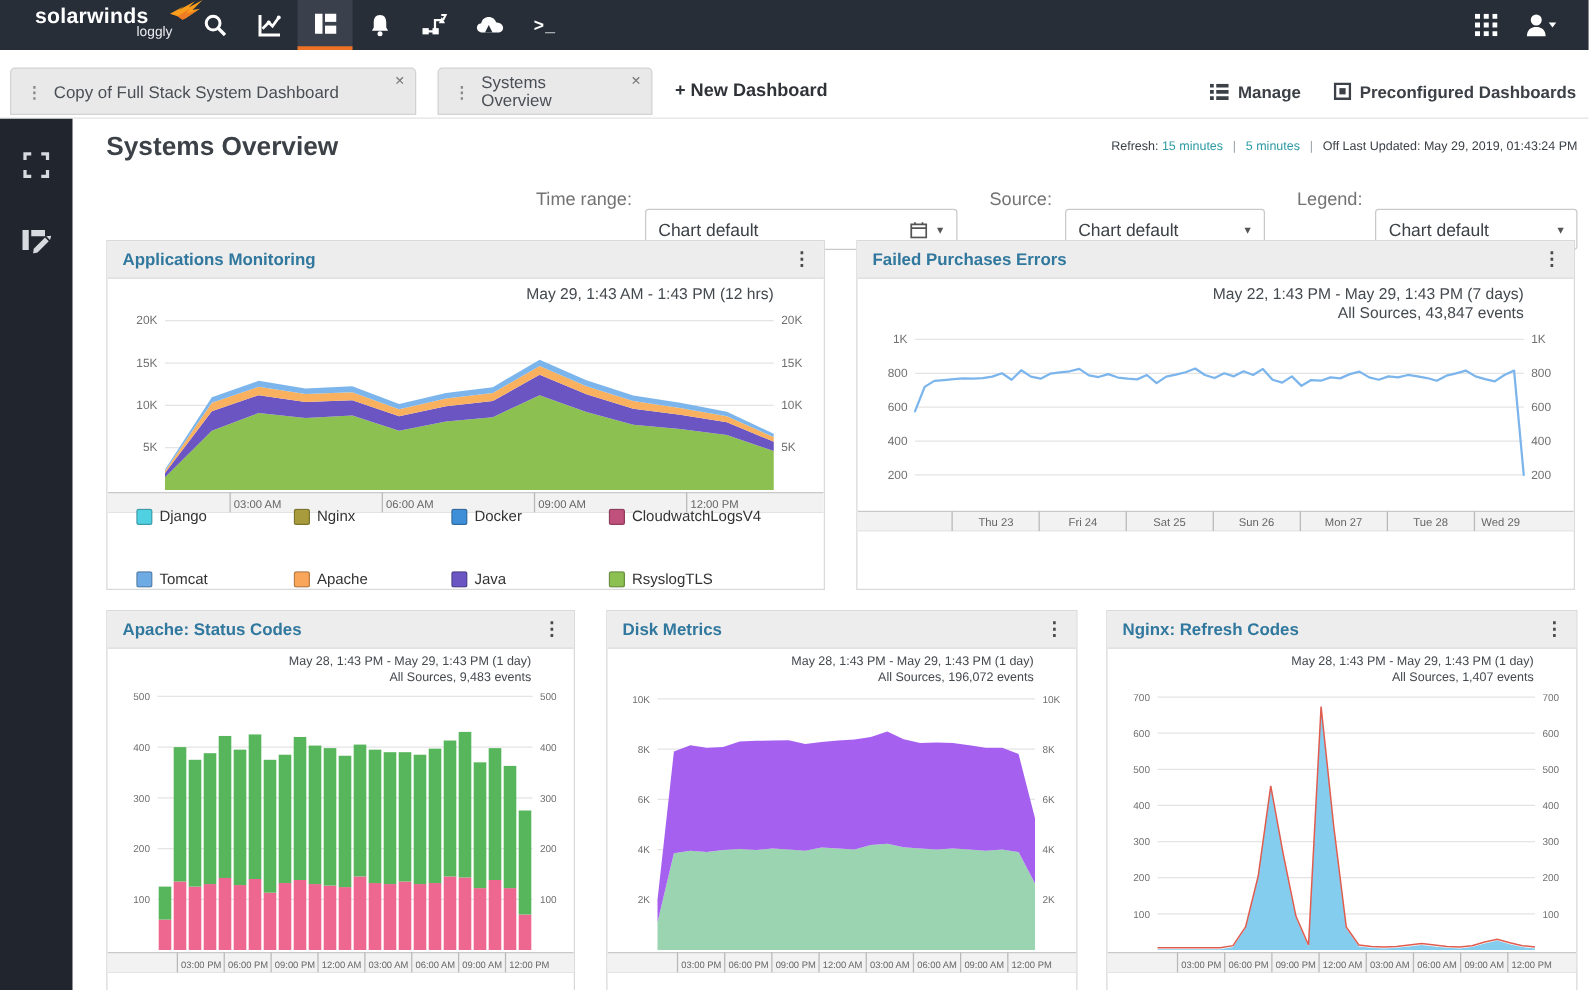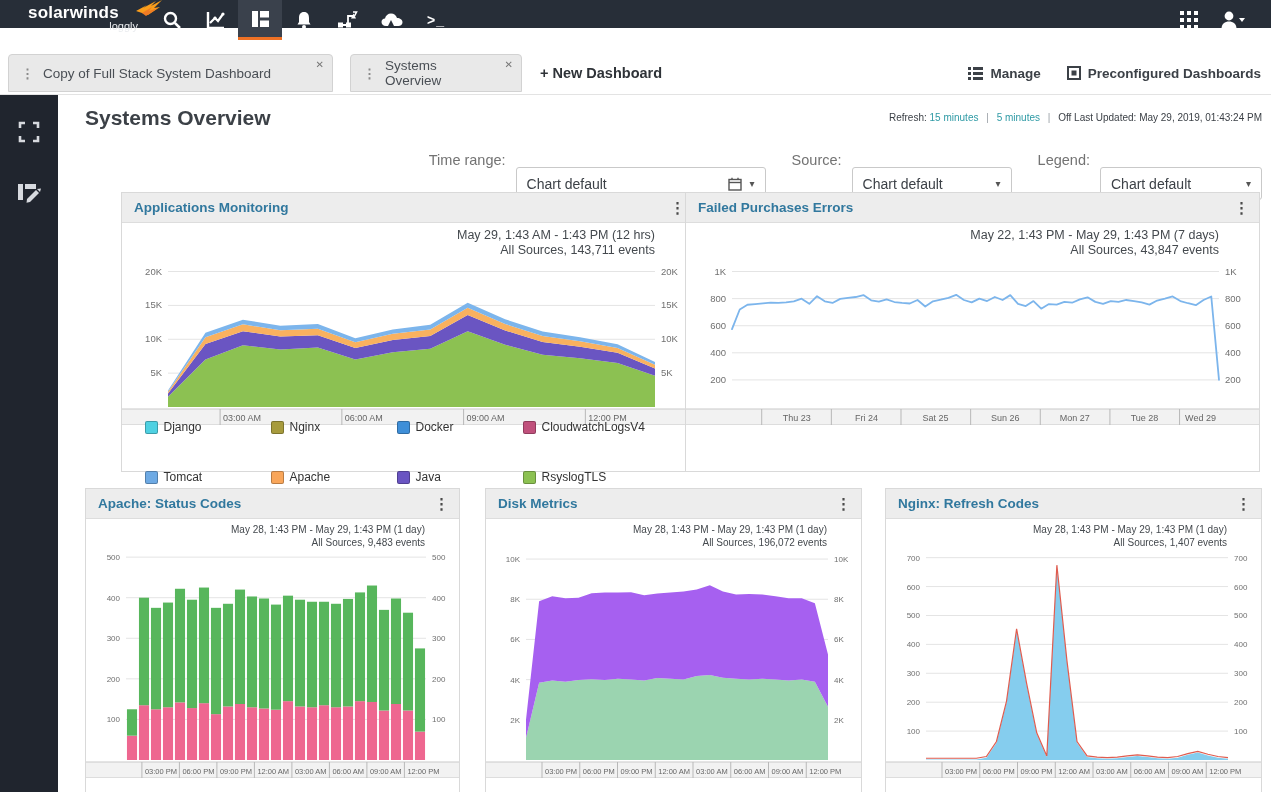--- a/index.html
+++ b/index.html
@@ -1,21 +1,21 @@
 <!DOCTYPE html>
 <html><head>
 <meta charset="utf-8">
 <style>
   * { margin:0; padding:0; box-sizing:border-box; }
   html,body { width:1271px; height:792px; overflow:hidden; background:#fff;
     font-family:"Liberation Sans", sans-serif; }
   #app { position:relative; width:1271px; height:792px; background:#fff; }
 
   
-  .topnav { position:absolute; left:0; top:0; width:1271px; height:28px; background:#272e38;text-decoration:underline; }
+  .topnav { position:absolute; left:0; top:0; width:1271px; height:40px; background:#272e38;text-decoration:underline; }
   .brand { position:absolute; left:28px; top:3px; width:120px; height:36px; cursor:pointer; }
   .brand-top { color:#fff; font-size:17px; font-weight:bold; letter-spacing:.2px; }
   .brand-bottom { color:#e9ebee; font-size:11px; text-align:right; margin-top:-3px; padding-right:10px; }
   .flame { position:absolute; right:-16px; top:-6px; }
   .navicons { position:absolute; left:150px; top:0; height:40px; display:flex; }
   .navicon { width:44px; height:40px; display:flex; align-items:center; justify-content:center; cursor:pointer; }
   .navicon.active { background:#3a414c; border-bottom:3px solid #ee7125; }
   .navright { position:absolute; right:16px; top:0; height:40px; display:flex; }
 
   
@@ -229,28 +229,27 @@
       <span class="val">Chart default</span>
       <span class="caret">▾</span>
     </div>
     <span class="ctl-label">Legend:</span>
     <div class="select" style="width:162px;">
       <span class="val">Chart default</span>
       <span class="caret">▾</span>
     </div>
   </div>
 
-  <div class="panel" style="left:85px; top:192px; width:575px; height:280px;margin-left:36px;">
+  <div class="panel" style="left:85px; top:192px; width:575px; height:280px;">
     <div class="panel-head">
       <span class="panel-title">Applications Monitoring</span>
       <span class="kebab">⋮</span>
     </div>
     <div class="subtitle big">
       <div>May 29, 1:43 AM - 1:43 PM  (12 hrs)</div>
-        <div>All Sources, 143,711 events</div>
     </div>
     <div class="chartbox"><svg width="573" height="167" viewBox="0 0 573 167">
           <line x1="46" y1="115.13636363636364" x2="533" y2="115.13636363636364" stroke="#e4e4e4" stroke-width="1"></line>
           <text x="40" y="118.13636363636364" font-size="9.5" fill="#707070" text-anchor="end" font-family="&quot;Liberation Sans&quot;, sans-serif">5K</text>
           <text x="539" y="118.13636363636364" font-size="9.5" fill="#707070" text-anchor="start" font-family="&quot;Liberation Sans&quot;, sans-serif">5K</text>
           <line x1="46" y1="81.27272727272728" x2="533" y2="81.27272727272728" stroke="#e4e4e4" stroke-width="1"></line>
           <text x="40" y="84.27272727272728" font-size="9.5" fill="#707070" text-anchor="end" font-family="&quot;Liberation Sans&quot;, sans-serif">10K</text>
           <text x="539" y="84.27272727272728" font-size="9.5" fill="#707070" text-anchor="start" font-family="&quot;Liberation Sans&quot;, sans-serif">10K</text>
           <line x1="46" y1="47.40909090909092" x2="533" y2="47.40909090909092" stroke="#e4e4e4" stroke-width="1"></line>
           <text x="40" y="50.40909090909092" font-size="9.5" fill="#707070" text-anchor="end" font-family="&quot;Liberation Sans&quot;, sans-serif">15K</text>

